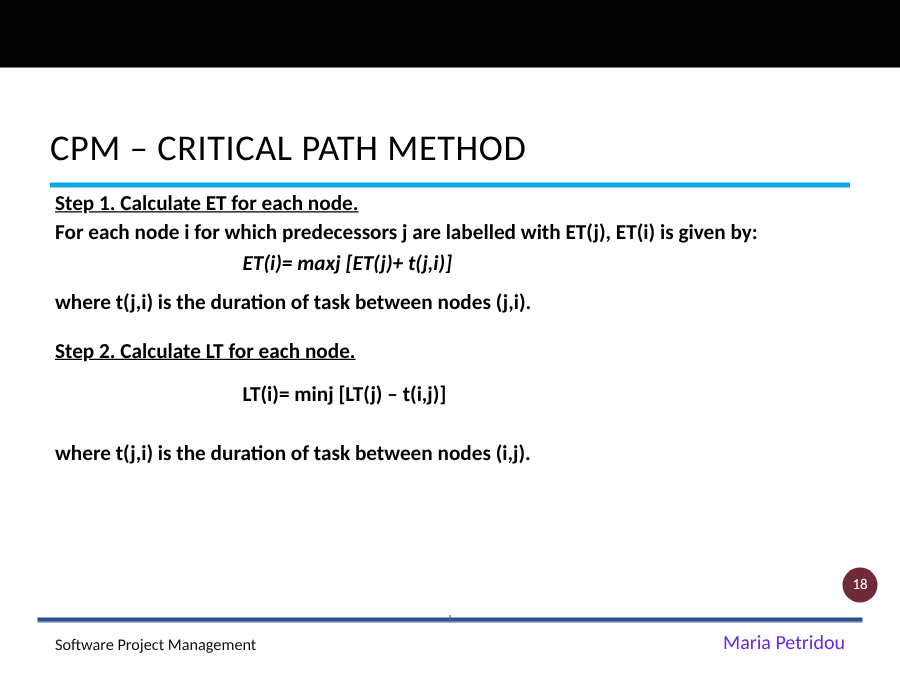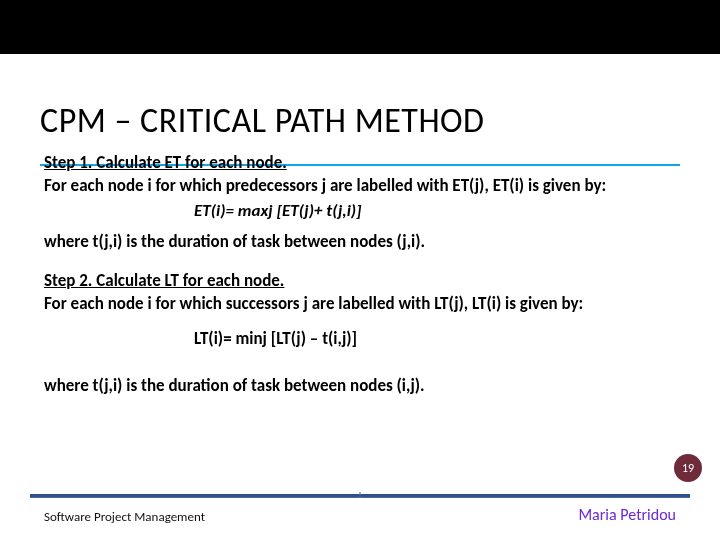--- a/index.html
+++ b/index.html
@@ -14,25 +14,25 @@
     position: absolute;
     top: 0; left: 0; right: 0;
     height: 54px;
     background: #000;
   }
   .title {
     position: absolute;
     top: 100px;
     left: 40px;
     right: 40px;
-    font-size: 34px;
+    font-size: 29px;
     letter-spacing: 0.5px;
     color: #000;
-    padding-bottom: 23px;
-    border-bottom: 2px solid #0ea5e9;
+    padding-bottom: 10px;
+    border-bottom: 4px solid #0ea5e9;
   }
   .body {
     position: absolute;
     top: 152px;
     left: 44px;
     right: 44px;
     font-size: 17px;
     line-height: 1.35;
     font-weight: bold;
   }
@@ -111,25 +111,24 @@
       <span class="step-label">Step 1. Calculate ET for each node.</span><br>
       <span>For each node i for which predecessors j are labelled with ET(j), ET(i) is given by:</span>
       <div class="formula-indent">ET(i)= maxj [ET(j)+ t(j,i)]</div>
     </div>
     <div class="para">where t(j,i) is the duration of task between nodes (j,i).</div>
 
     <div class="gap"></div>
 
     <div class="para">
       <span class="step-label">Step 2. Calculate LT for each node.</span><br>
-      <span>For each node i for which successors j are labelled with LT(j), LT(i) is given by:</span>
     </div>
     <div class="formula-center">LT(i)= minj [LT(j) – t(i,j)]</div>
     <div class="para">where t(j,i) is the duration of task between nodes (i,j).</div>
   </div>
 
-  <div class="page-number">19</div>
+  <div class="page-number">18</div>
 
   <div class="footer-rule"></div>
   <div class="footer-vert"></div>
   <div class="footer-left">Software Project Management</div>
   <div class="footer-right">Maria Petridou</div>
 </div>
 
 </body></html>

